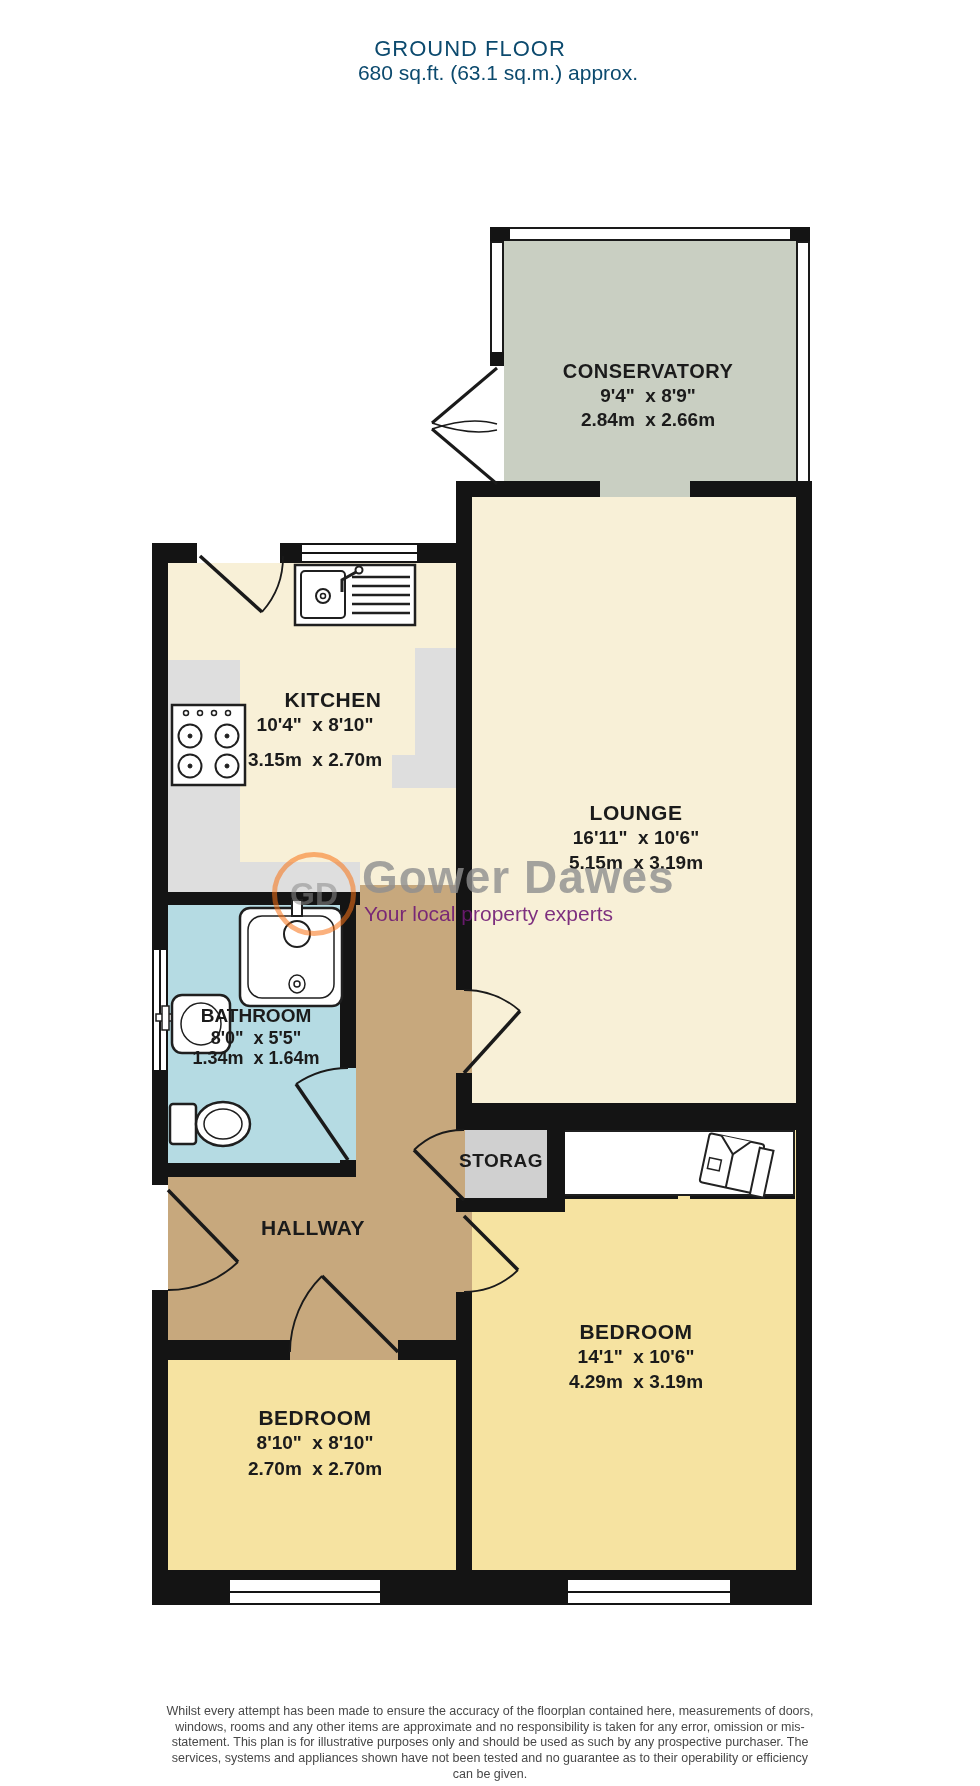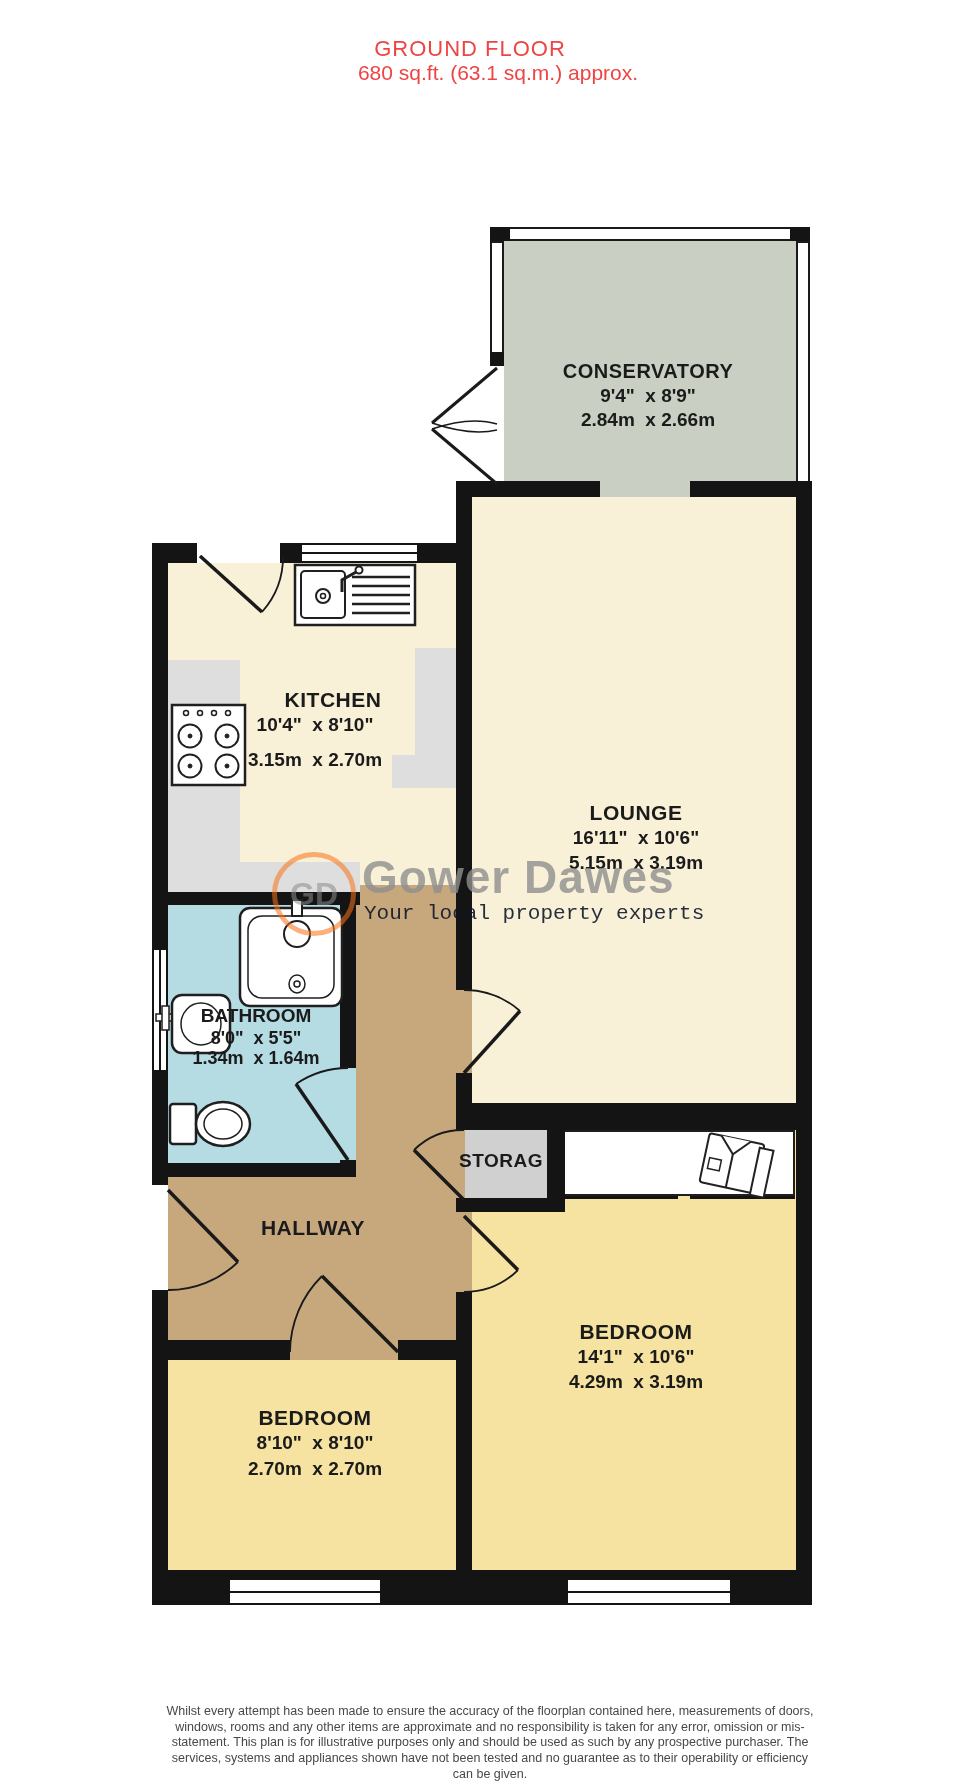--- a/index.html
+++ b/index.html
@@ -11,21 +11,21 @@
   .glass{position:absolute;background:#ffffff;border:2px solid #1a1a1a;box-sizing:border-box;}
   .win{position:absolute;background:#ffffff;box-sizing:border-box;}
   .win-h{border-top:2px solid #141414;border-bottom:2px solid #141414;}
   .win-v{border-left:2px solid #141414;border-right:2px solid #141414;}
   .win-mid-h{position:absolute;left:0;right:0;top:50%;height:2px;margin-top:-1px;background:#141414;}
   .win-mid-v{position:absolute;top:0;bottom:0;left:50%;width:2px;margin-left:-1px;background:#141414;}
   .lbl{position:absolute;transform:translateX(-50%);font-weight:bold;color:#1b1b1b;
        white-space:pre;text-align:center;line-height:1.1;}
   .room-name{font-size:21px;letter-spacing:.5px;}
   .room-dim{font-size:19px;}
-  .gray-title{position:absolute;transform:translateX(-50%);color:#ef4444;text-align:center;white-space:pre;}
+  .gray-title{position:absolute;transform:translateX(-50%);color:#0c4a6e;text-align:center;white-space:pre;}
   .fixture{position:absolute;background:#fff;border:2px solid #1f1f1f;box-sizing:border-box;}
   svg.overlay{position:absolute;left:0;top:0;z-index:6;}
   .z1{z-index:1}.z2{z-index:2}.z3{z-index:3}.z4{z-index:4}.z7{z-index:7}
   .wm{position:absolute;z-index:8;color:#8c8c8c;}
 </style>
 </head>
 <body>
 
 <div id="stage">
 
@@ -227,17 +227,17 @@
   <div class="lbl room-dim z7" style="left:636px;top:1347px;">14'1"  x 10'6"</div>
   <div class="lbl room-dim z7" style="left:636px;top:1372px;">4.29m  x 3.19m</div>
 
   <div class="lbl room-name z7" style="left:315px;top:1406px;">BEDROOM</div>
   <div class="lbl room-dim z7" style="left:315px;top:1433px;">8'10"  x 8'10"</div>
   <div class="lbl room-dim z7" style="left:315px;top:1459px;">2.70m  x 2.70m</div>
 
   <div class="wm" style="left:272px;top:852px;width:84px;height:84px;border:5px solid #f97316;border-radius:50%;
        opacity:.55;display:flex;align-items:center;justify-content:center;font-weight:bold;font-size:32px;box-sizing:border-box;">GD</div>
   <div class="wm" style="left:362px;top:850px;font-size:46px;font-weight:600;letter-spacing:1px;color:#8f8f8f;opacity:.8;">Gower Dawes</div>
-  <div class="wm" style="left:364px;top:902px;font-size:21px;color:#0f172a;opacity:.9;font-family:Liberation Mono, monospace;">Your local property experts</div>
+  <div class="wm" style="left:364px;top:902px;font-size:21px;color:#701a75;opacity:.9;">Your local property experts</div>
 
   <div class="abs" style="left:165px;top:1704px;width:650px;font-size:12.5px;color:#484848;text-align:center;line-height:1.25;">Whilst every attempt has been made to ensure the accuracy of the floorplan contained here, measurements of doors, windows, rooms and any other items are approximate and no responsibility is taken for any error, omission or mis-statement. This plan is for illustrative purposes only and should be used as such by any prospective purchaser. The services, systems and appliances shown have not been tested and no guarantee as to their operability or efficiency can be given.</div>
 
 </div>
 
 </body></html>

